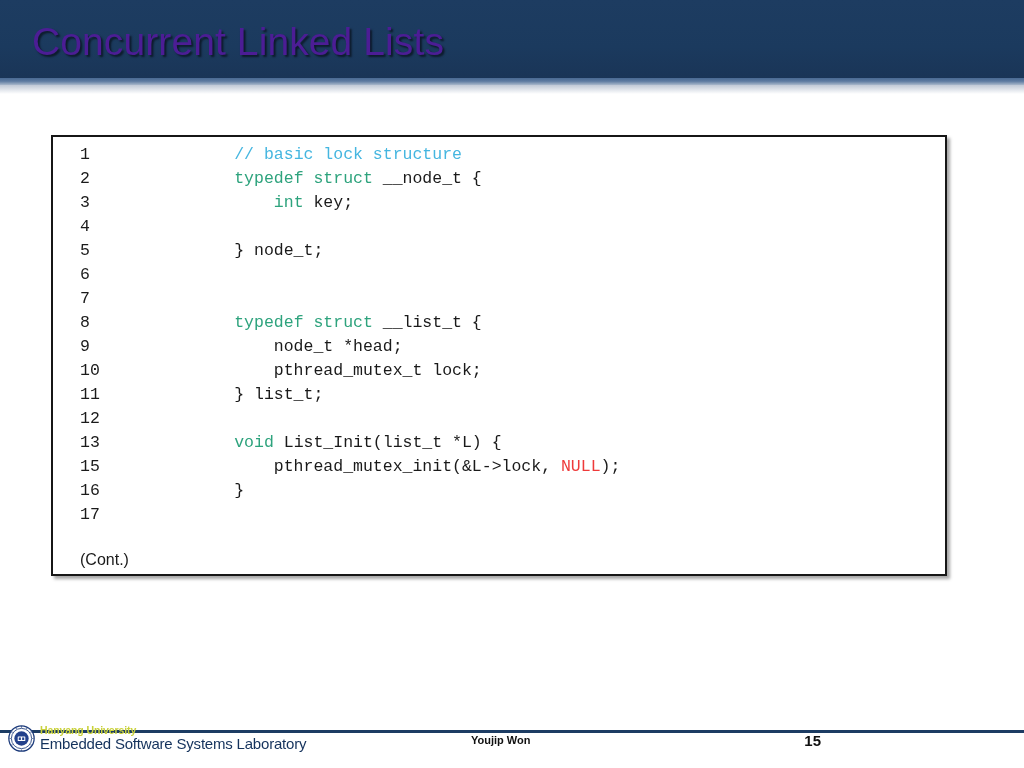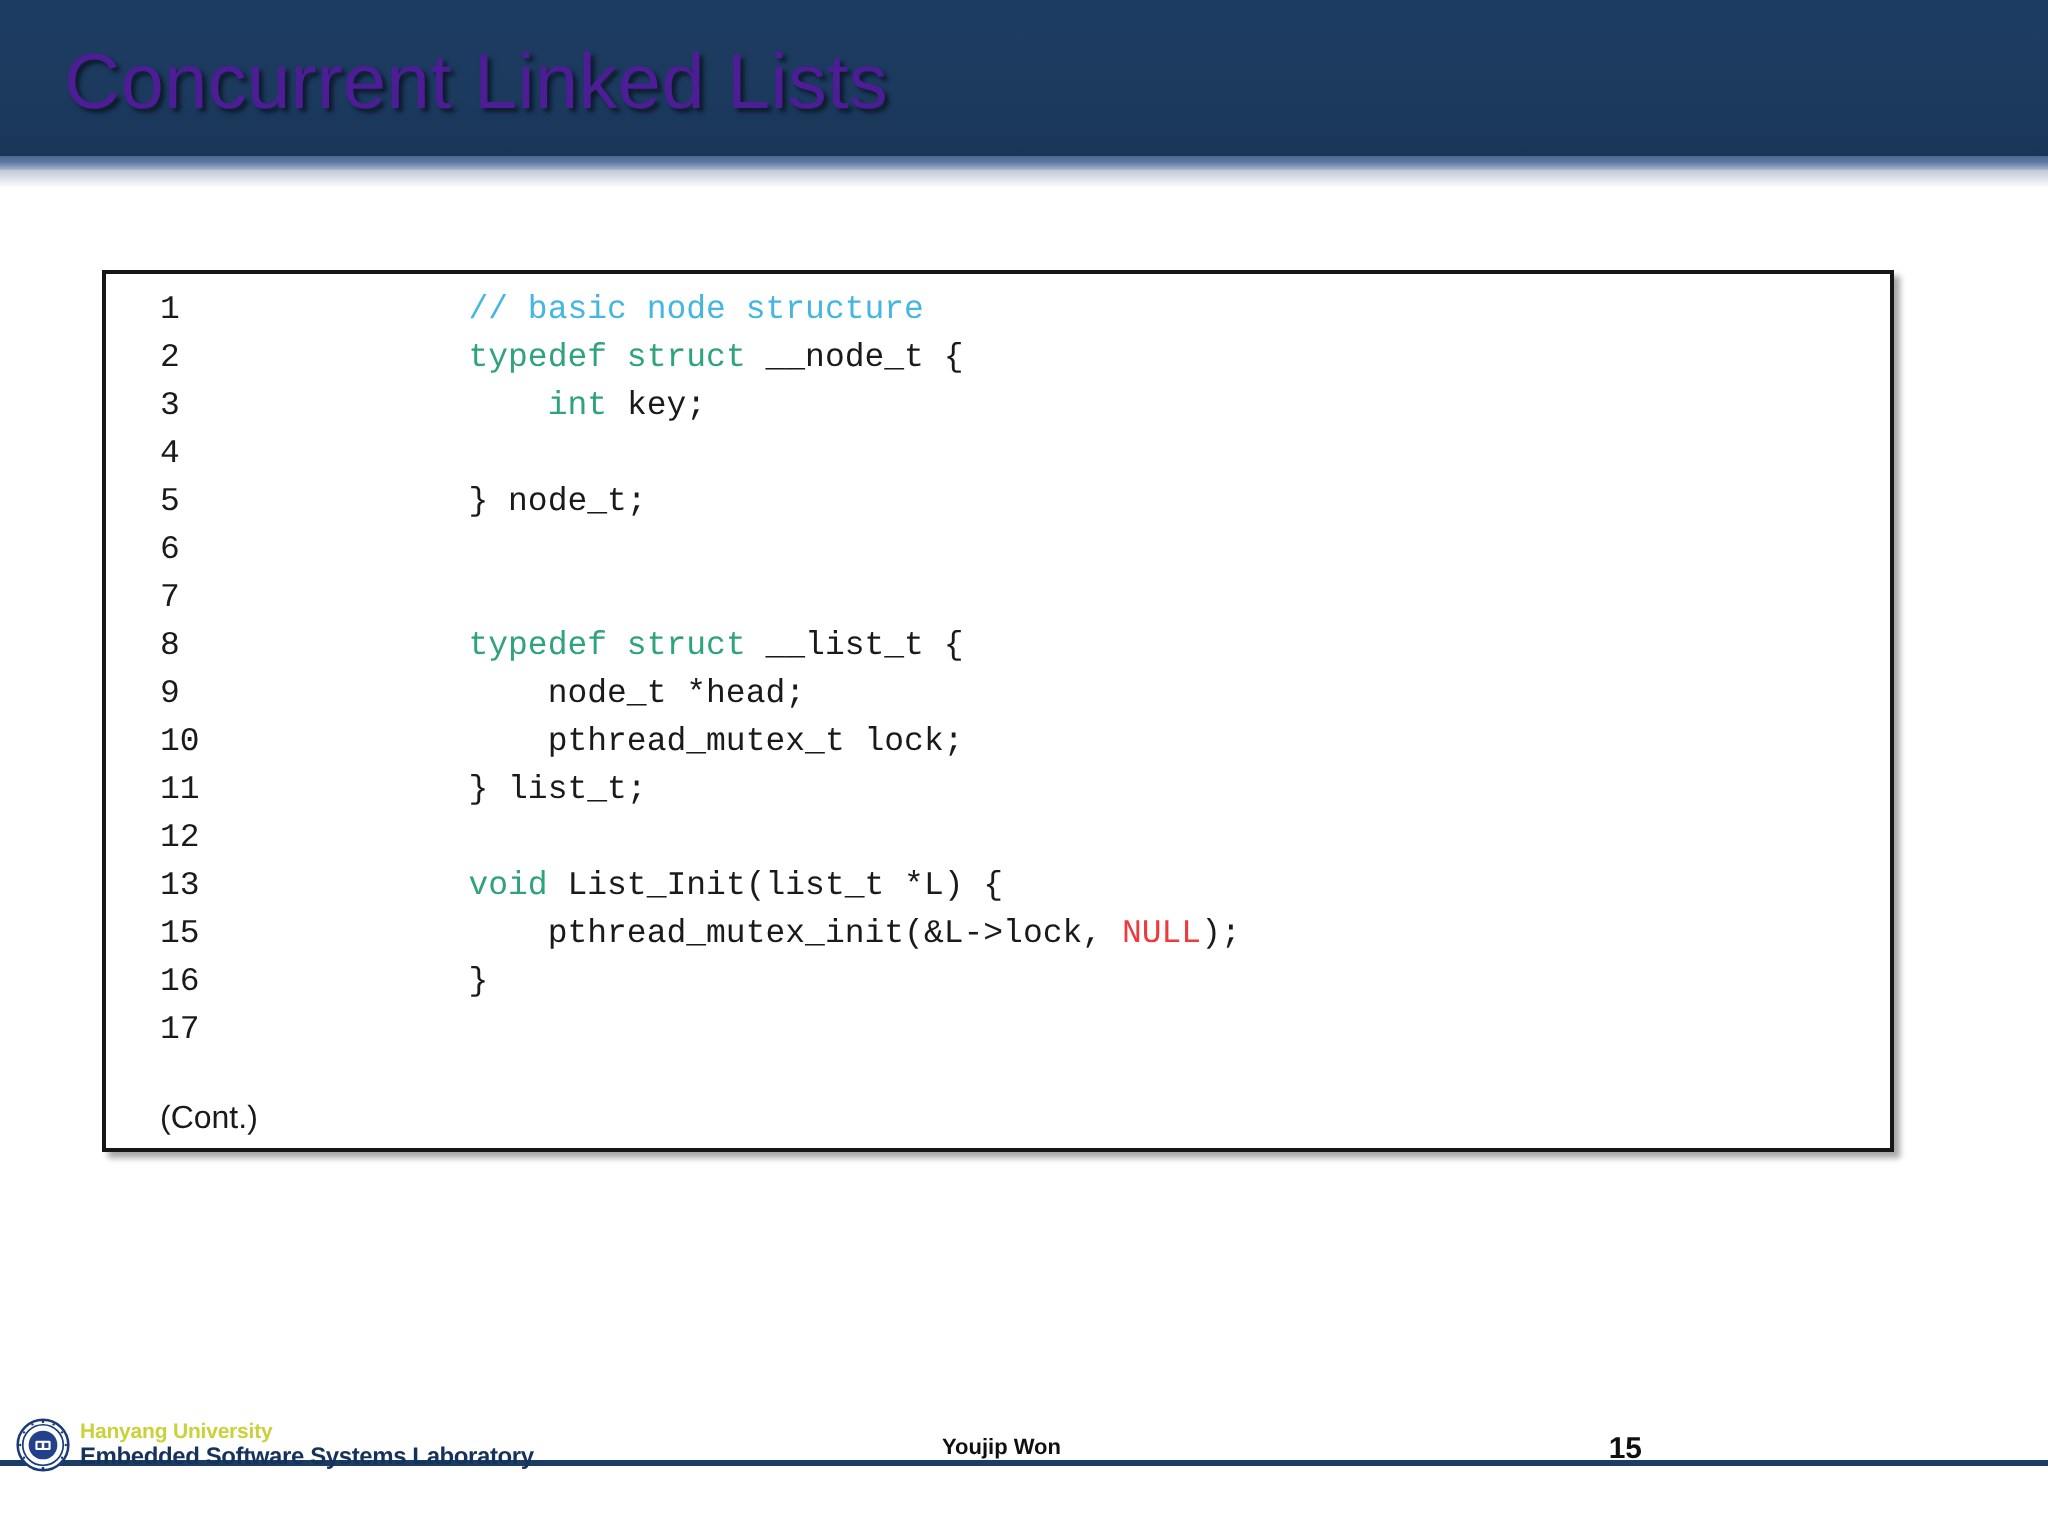--- a/index.html
+++ b/index.html
@@ -101,21 +101,21 @@
   
   #footer-rule {
     position: absolute;
     left: 0; top: 730px;
     width: 1024px;
     height: 3px;
     background: #1c3c63;
   }
   #footer {
     position: absolute;
-    left: 0; top: 707px;
+    left: 0; top: 723px;
     width: 840px;
     height: 35px;
   }
   #lab-brand {
     position: absolute;
     left: 8px;
     top: 2px;
     display: flex;
     align-items: center;
   }
@@ -131,22 +131,22 @@
     justify-content: center;
     line-height: 1.05;
   }
   #lab-univ {
     font-size: 10.5px;
     font-weight: 700;
     color: #c9d13b;
     letter-spacing: -0.1px;
   }
   #lab-name {
-    font-size: 12px;
-    font-weight: 700;
+    font-size: 15px;
+    font-weight: 400;
     color: #14325c;
     letter-spacing: -0.2px;
   }
   #footer-author {
     position: absolute;
     left: 471px;
     top: 11px;
     font-size: 11px;
     font-weight: 700;
     color: #101010;
@@ -163,21 +163,21 @@
 </head>
 <body>
 
 <div id="title-banner"></div>
 <div id="title-text">Concurrent Linked Lists</div>
 <div id="title-underbar"></div>
 <div id="title-underbar-fade"></div>
 
 <div id="code-box">
   <div id="code-listing">
-      <div class="code-line"><span class="ln">1</span><span class="src"><span>        </span><span class="cmt">// basic node structure</span></span></div>
+      <div class="code-line"><span class="ln">1</span><span class="src"><span>        </span><span class="cmt">// basic lock structure</span></span></div>
       <div class="code-line"><span class="ln">2</span><span class="src"><span>        </span><span class="kw">typedef struct</span><span> __node_t {</span></span></div>
       <div class="code-line"><span class="ln">3</span><span class="src"><span>            </span><span class="kw">int</span><span> key;</span></span></div>
       <div class="code-line"><span class="ln">4</span></div>
       <div class="code-line"><span class="ln">5</span><span class="src"><span>        } node_t;</span></span></div>
       <div class="code-line"><span class="ln">6</span><span class="src"><span></span></span></div>
       <div class="code-line"><span class="ln">7</span><span class="src"><span>        </span></span></div>
       <div class="code-line"><span class="ln">8</span><span class="src"><span>        </span><span class="kw">typedef struct</span><span> __list_t {</span></span></div>
       <div class="code-line"><span class="ln">9</span><span class="src"><span>            node_t *head;</span></span></div>
       <div class="code-line"><span class="ln">10</span><span class="src"><span>            pthread_mutex_t lock;</span></span></div>
       <div class="code-line"><span class="ln">11</span><span class="src"><span>        } list_t;</span></span></div>

